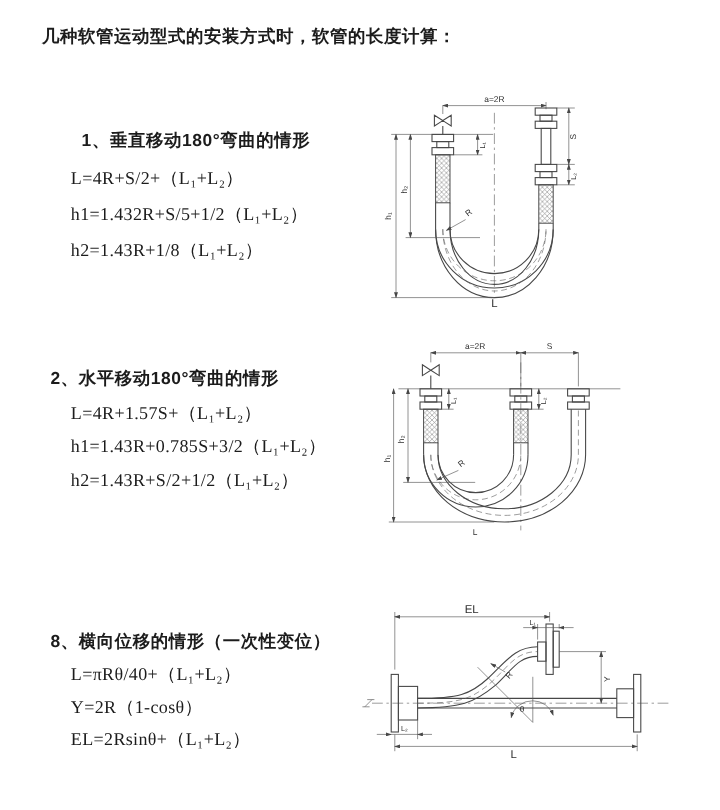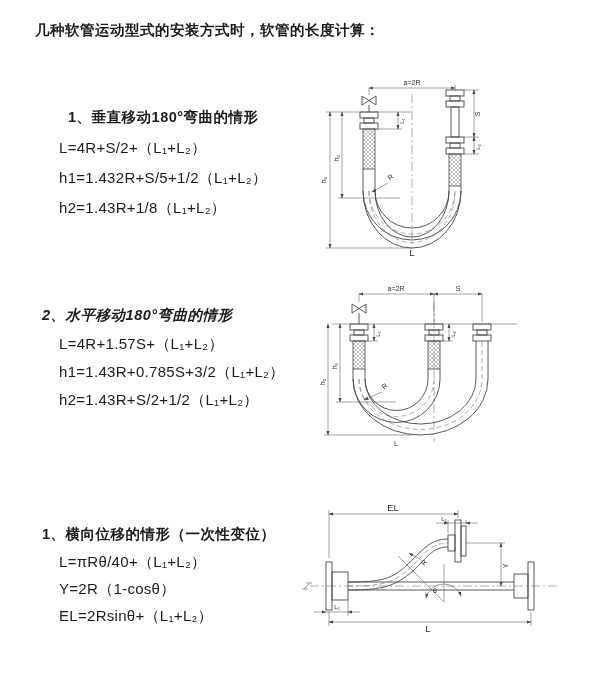--- a/index.html
+++ b/index.html
@@ -4,21 +4,21 @@
 <style>
   html,body{margin:0;padding:0;background:#e8e8e8;}
   #page{
     position:relative;width:600px;height:675px;background:#ffffff;
     font-family:"Liberation Sans","DejaVu Sans",sans-serif;
     color:#1c1c1c;overflow:hidden;
   }
   .abs{position:absolute;}
   .title{font-size:14.5px;font-weight:bold;letter-spacing:.5px;}
   .heading{font-size:14.5px;font-weight:bold;letter-spacing:.5px;}
-  .formula{font-size:15px;font-weight:400;letter-spacing:.3px;white-space:pre;}
+  .formula{font-size:15px;font-weight:400;letter-spacing:.3px;white-space:pre;font-family:Liberation Serif, serif;}
   svg{position:absolute;overflow:visible;}
   .d{stroke:#474747;fill:none;stroke-width:.9;}
   .t{stroke:#5a5a5a;fill:none;stroke-width:.55;}
   .cl{stroke:#6a6a6a;fill:none;stroke-width:.55;stroke-dasharray:9 3 2 3;}
   .dsh{stroke:#6a6a6a;fill:none;stroke-width:.55;stroke-dasharray:5 3;}
   .br{stroke:#474747;stroke-width:.8;}
   .lbl{font-family:"Liberation Sans","DejaVu Sans",sans-serif;font-size:7px;fill:#2e2e2e;}
   .lbl-s{font-size:6px;}
   .lbl-b{font-size:9.5px;}
 </style>
@@ -111,21 +111,21 @@
     <line class="t" x1="162" y1="61" x2="162" y2="78" marker-start="url(#ar1)" marker-end="url(#ar1)"></line>
     <text class="lbl lbl-s" transform="translate(168,71) rotate(-90)" text-anchor="middle">L₂</text>
 
     <text class="lbl" transform="translate(80,103) rotate(-38)" text-anchor="middle">R</text>
     <line class="t" x1="76" y1="107" x2="60" y2="116" marker-end="url(#ar1)"></line>
 
     <text class="lbl lbl-b" x="100" y="180" text-anchor="middle">L</text>
   </svg>
 
   <div>
-    <div class="abs heading" style="left:42px;top:306px;font-style:italic;">2、水平移动180°弯曲的情形</div>
+    <div class="abs heading" style="left:42px;top:306px;">2、水平移动180°弯曲的情形</div>
     <div class="abs formula" style="left:59px;top:335px;">L=4R+1.57S+（L₁+L₂）</div>
     <div class="abs formula" style="left:59px;top:363px;">h1=1.43R+0.785S+3/2（L₁+L₂）</div>
     <div class="abs formula" style="left:59px;top:391px;text-align:right;">h2=1.43R+S/2+1/2（L₁+L₂）</div>
   </div>
 
   <svg style="left:312px;top:282px;" width="285" height="175" viewBox="0 0 285 175">
     <defs>
       <marker id="ar2" markerWidth="9" markerHeight="6" refX="8" refY="3" orient="auto-start-reverse">
         <path d="M0,0 L9,3 L0,6 Z" fill="#474747"></path>
       </marker>
@@ -199,21 +199,21 @@
     <line class="t" x1="137" y1="42" x2="137" y2="59" marker-start="url(#ar2)" marker-end="url(#ar2)"></line>
     <text class="lbl lbl-s" transform="translate(143,52) rotate(-90)" text-anchor="middle">L₂</text>
 
     <text class="lbl" transform="translate(74,106) rotate(-38)" text-anchor="middle">R</text>
     <line class="t" x1="70" y1="110" x2="52" y2="118" marker-end="url(#ar2)"></line>
 
     <text class="lbl" x="84" y="164" text-anchor="middle">L</text>
   </svg>
 
   <div>
-    <div class="abs heading" style="left:42px;top:525px;">1、横向位移的情形（一次性变位）</div>
+    <div class="abs heading" style="left:42px;top:525px;">8、横向位移的情形（一次性变位）</div>
     <div class="abs formula" style="left:59px;top:553px;">L=πRθ/40+（L₁+L₂）</div>
     <div class="abs formula" style="left:59px;top:580px;">Y=2R（1-cosθ）</div>
     <div class="abs formula" style="left:59px;top:607px;text-align:center;">EL=2Rsinθ+（L₁+L₂）</div>
   </div>
 
   <svg style="left:298px;top:498px;" width="300" height="164" viewBox="0 0 300 164">
     <defs>
       <marker id="ar3" markerWidth="9" markerHeight="6" refX="8" refY="3" orient="auto-start-reverse">
         <path d="M0,0 L9,3 L0,6 Z" fill="#474747"></path>
       </marker>

